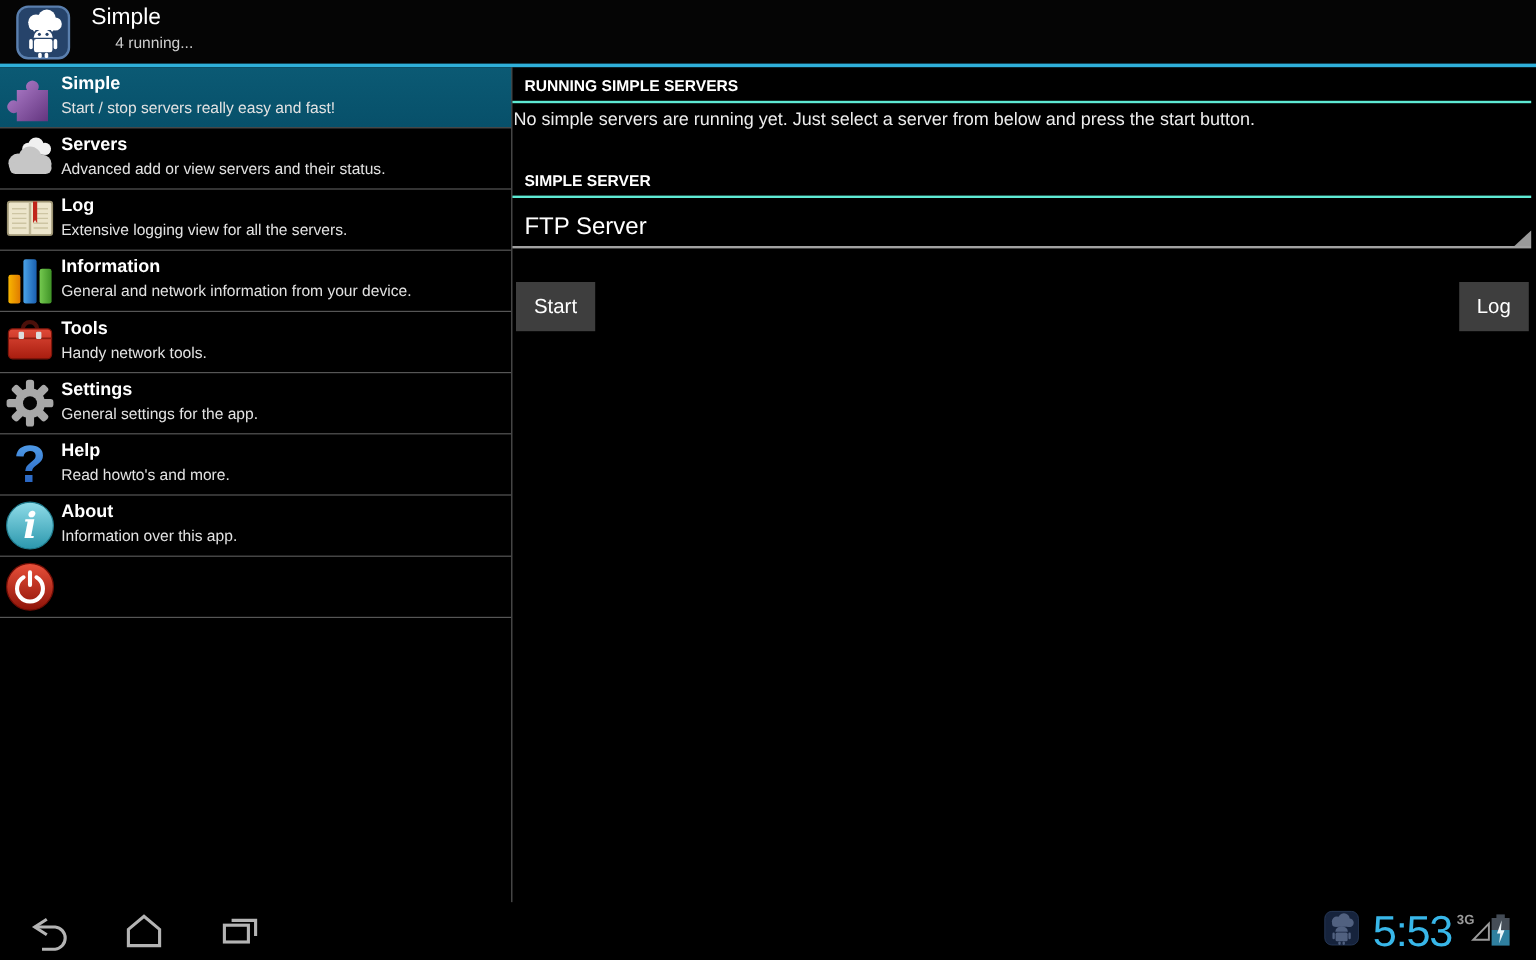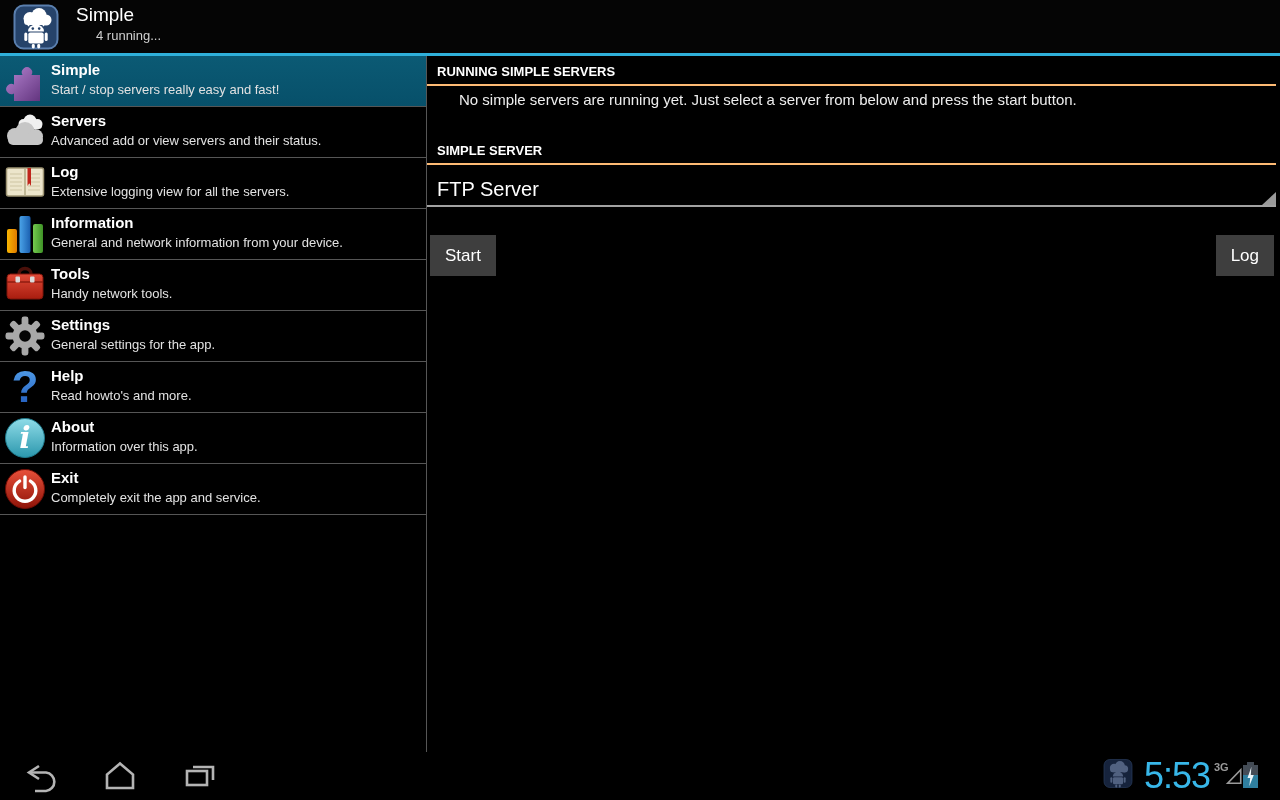--- a/index.html
+++ b/index.html
@@ -18,23 +18,23 @@
   .side-item{position:relative;height:50px;border-bottom:1px solid #565656;cursor:pointer;}
   .side-item.selected{background:linear-gradient(#0b5a74,#07506a);}
   .side-icon{position:absolute;left:4px;top:4px;width:42px;height:42px;}
   .side-txt{position:absolute;left:51px;top:3px;right:4px;}
   .side-title{font-size:15px;font-weight:bold;color:#ffffff;line-height:21px;}
   .side-sub{font-size:13px;color:#e2e2e2;line-height:20px;white-space:nowrap;}
 
   
   .content{position:absolute;left:427px;top:56px;right:0;bottom:48px;}
   .section-header{margin:0 4px 0 0;padding:8px 0 5px 10px;font-size:13px;font-weight:bold;color:#ffffff;
-                  border-bottom:2px solid #fdba74;}
+                  border-bottom:2px solid #5eead4;}
   .section-header.second{margin-top:27px;}
-  .empty-text{margin:5px 4px 0 1px;font-size:15px;color:#ededed;padding-left:31px;}
+  .empty-text{margin:5px 4px 0 1px;font-size:15px;color:#ededed;}
   .spinner{position:relative;margin:9px 4px 0 0;height:31px;line-height:31px;padding-left:10px;
            font-size:20px;color:#ffffff;border-bottom:2px solid #a2a2a2;cursor:pointer;}
   .spinner-caret{position:absolute;right:0;bottom:0;width:0;height:0;
                  border-left:14px solid transparent;border-bottom:13px solid #9a9a9a;}
   .btn-row{position:relative;margin-top:28px;height:41px;}
   .btn{position:absolute;top:0;height:41px;background:#3e3e3e;color:#ffffff;font-size:17px;
        border:none;padding:0 15px;font-family:"Liberation Sans",sans-serif;cursor:pointer;}
   .btn-start{left:3px;text-align:center;}
   .btn-log{right:6px;}
 
@@ -249,24 +249,20 @@
           <stop offset="0" stop-color="#e8503a"></stop>
               <stop offset="1" stop-color="#8e1308"></stop>
             </linearGradient>
           </defs>
         <circle cx="21" cy="21" r="19.5" fill="url(#gE)" stroke="#6f0d05"></circle>
         <g transform="translate(21,22.5)" stroke="#ffffff" stroke-width="3.4" fill="none" stroke-linecap="round">
           <path d="M-5.4,-9.4 A10.8,10.8 0 1 0 5.4,-9.4"></path>
           <path d="M0,-13.5 V-3"></path>
         </g>
       </svg>
-      <div class="side-txt">
-        <div class="side-title">Exit</div>
-        <div class="side-sub">Completely exit the app and service.</div>
-      </div>
     </div>
 
   </div>
 
   <div class="content">
     <div class="section-header">RUNNING SIMPLE SERVERS</div>
     <div class="empty-text">No simple servers are running yet. Just select a server from below and press the start button.</div>
 
     <div class="section-header second">SIMPLE SERVER</div>
     <div class="spinner">

